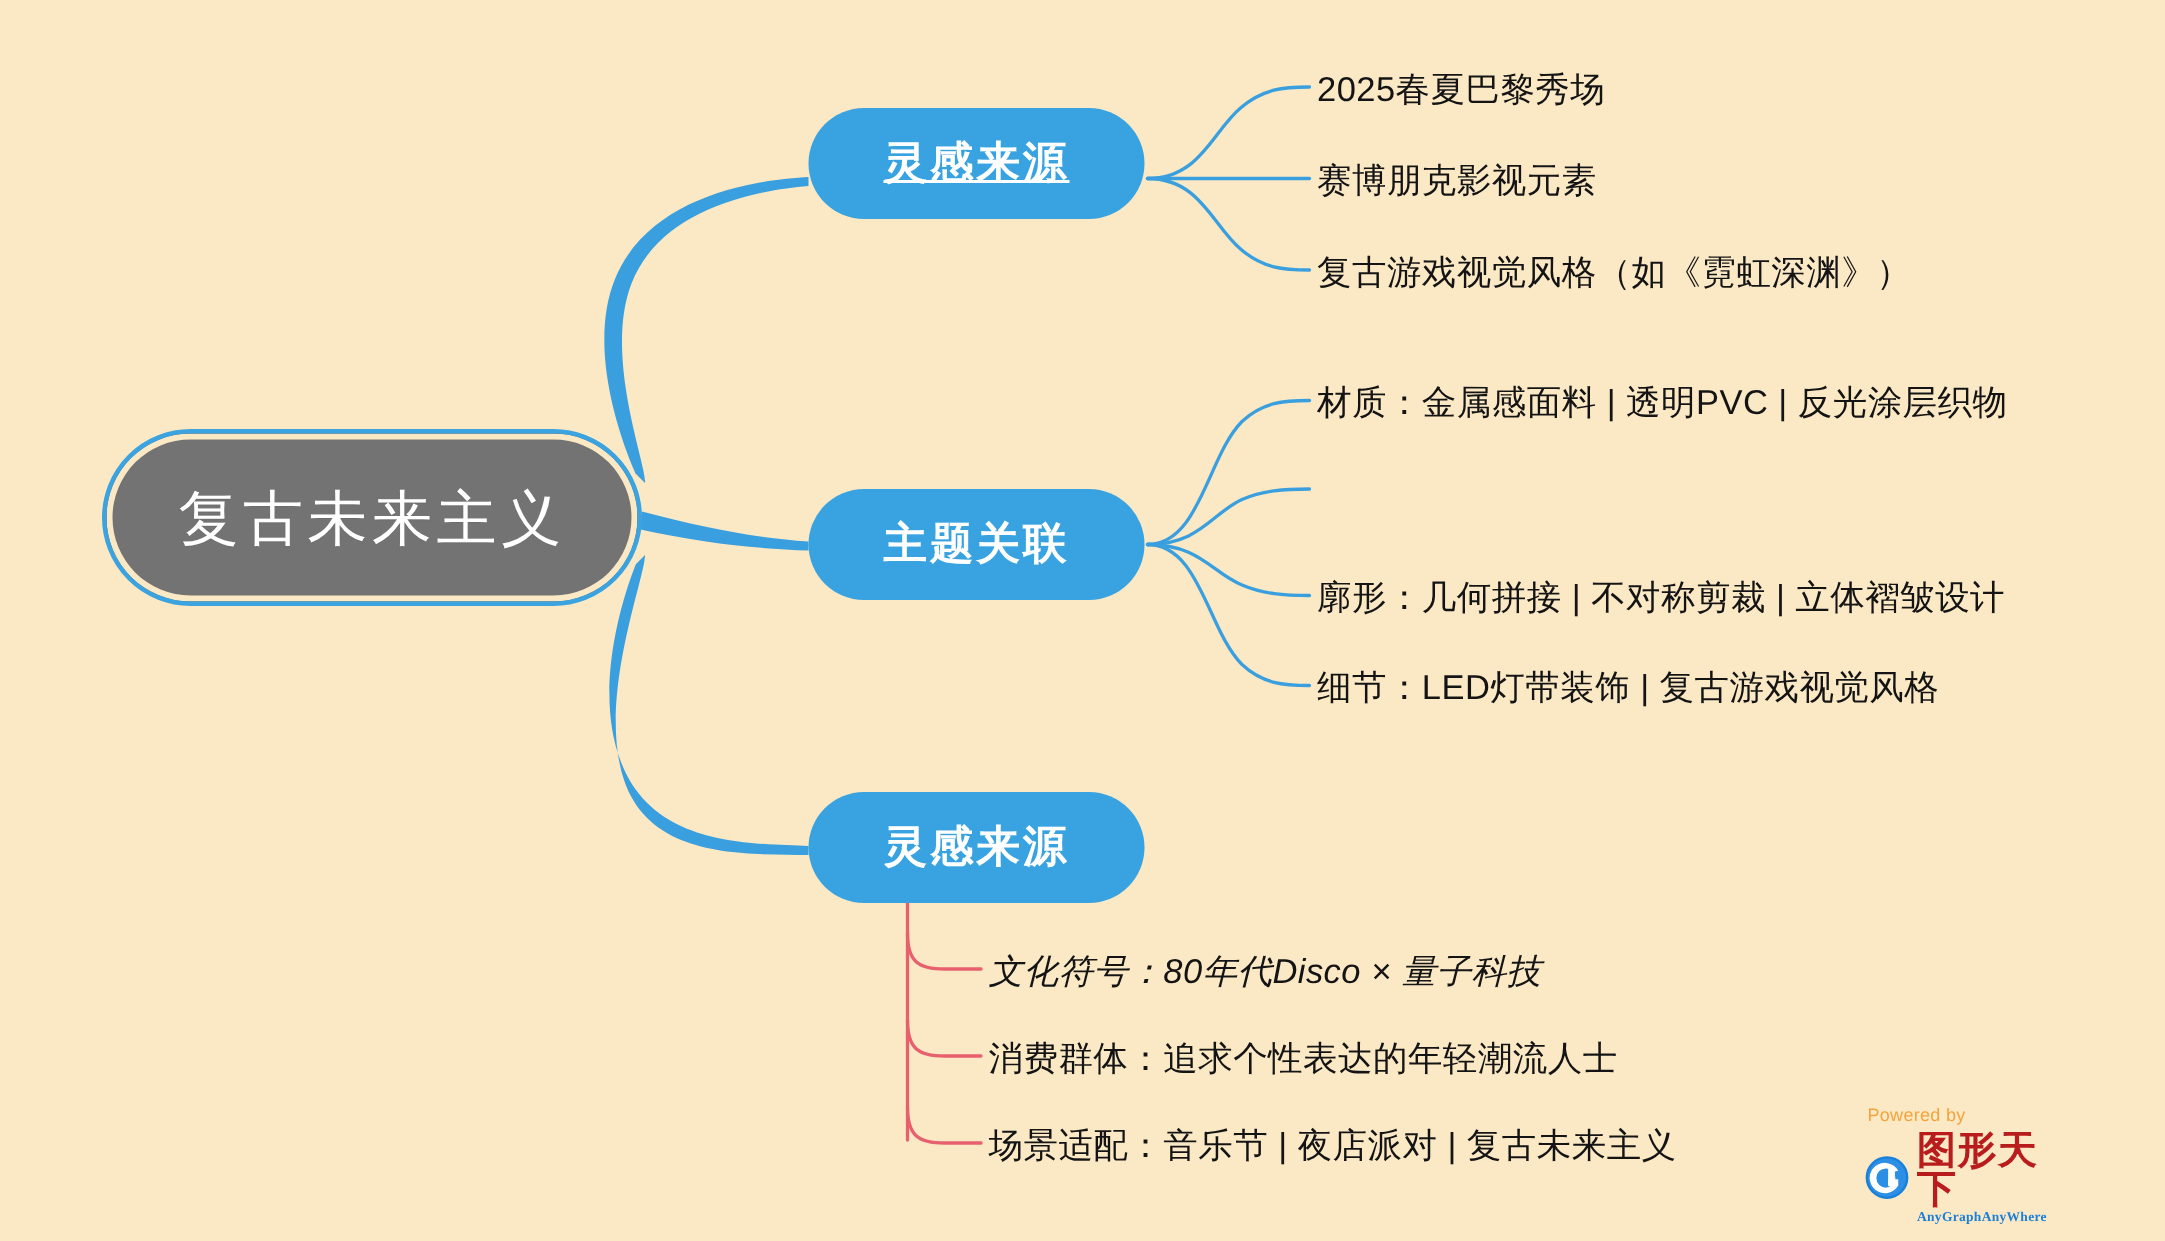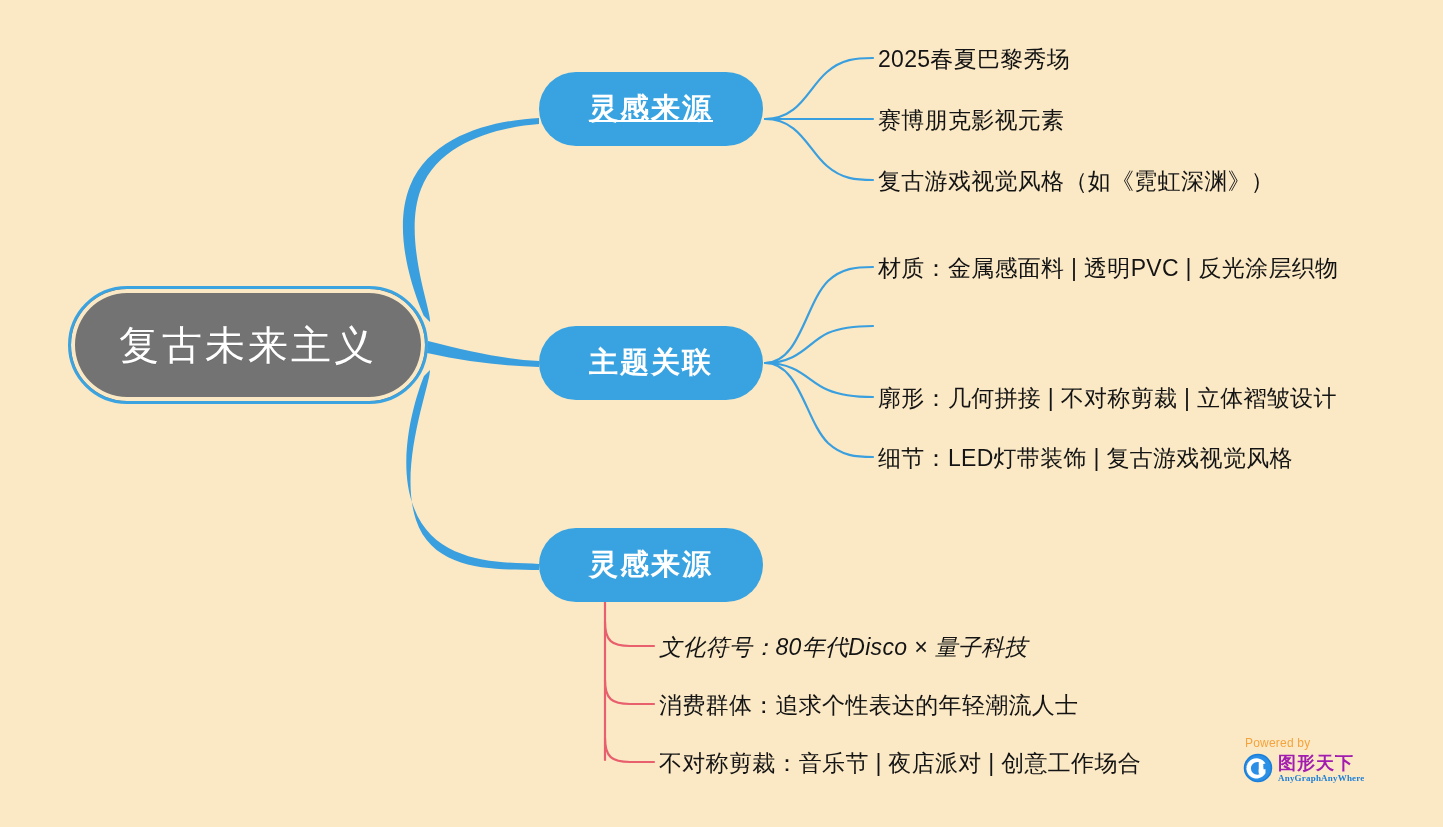--- a/index.html
+++ b/index.html
@@ -104,23 +104,23 @@
     height: 30px;
     flex: 0 0 30px;
     margin-right: 5px;
   }
   #watermark .brand {
     display: flex;
     flex-direction: column;
     justify-content: center;
   }
   #watermark .brand-cn {
-    font-size: 18px;
+    font-size: 26px;
     font-weight: bold;
-    color: #a21caf;
+    color: #b91c1c;
     letter-spacing: 1px;
     line-height: 1;
   }
   #watermark .brand-en {
     font-family: "Liberation Serif", "DejaVu Serif", serif;
     font-size: 9px;
     font-weight: bold;
     color: #1D7FD6;
     letter-spacing: 0.2px;
     line-height: 1;
@@ -183,21 +183,21 @@
   <div class="leaf" style="left:878px; top:48px;text-align:center;">2025春夏巴黎秀场</div>
   <div class="leaf" style="left:878px; top:109px;">赛博朋克影视元素</div>
   <div class="leaf" style="left:878px; top:170px;">复古游戏视觉风格（如《霓虹深渊》）</div>
 
   <div class="leaf" style="left:878px; top:257px;">材质：金属感面料 | 透明PVC | 反光涂层织物</div>
   <div class="leaf" style="left:878px; top:387px;">廓形：几何拼接 | 不对称剪裁 | 立体褶皱设计</div>
   <div class="leaf" style="left:878px; top:447px;">细节：LED灯带装饰 | 复古游戏视觉风格</div>
 
   <div class="leaf" style="left:659px; top:636px;font-style:italic;">文化符号：80年代Disco × 量子科技</div>
   <div class="leaf" style="left:659px; top:694px;">消费群体：追求个性表达的年轻潮流人士</div>
-  <div class="leaf" style="left:659px; top:752px;">不对称剪裁：音乐节 | 夜店派对 | 创意工作场合</div>
+  <div class="leaf" style="left:659px; top:752px;">场景适配：音乐节 | 夜店派对 | 复古未来主义</div>
 
   <div id="watermark">
     <div class="powered">Powered by</div>
     <div class="logo-row">
       <svg class="logo-mark" viewBox="0 0 40 40" xmlns="http://www.w3.org/2000/svg">
         <circle cx="20" cy="20" r="19" fill="#1A7FD8"></circle>
         <path d="M20 3 a17 17 0 1 0 0 34 a17 17 0 0 0 0 -34 Z" fill="#2B8FE6"></path>
         <circle cx="16" cy="20" r="11" fill="none" stroke="#BFE0F7" stroke-width="1" stroke-dasharray="2 2"></circle>
         <path d="M30 14 A13.5 13.5 0 1 0 30 27 L30 21.5 L21 21.5 L21 26 L25.5 26
                  A8.5 8.5 0 1 1 25.5 15 Z" fill="#ffffff"></path>

